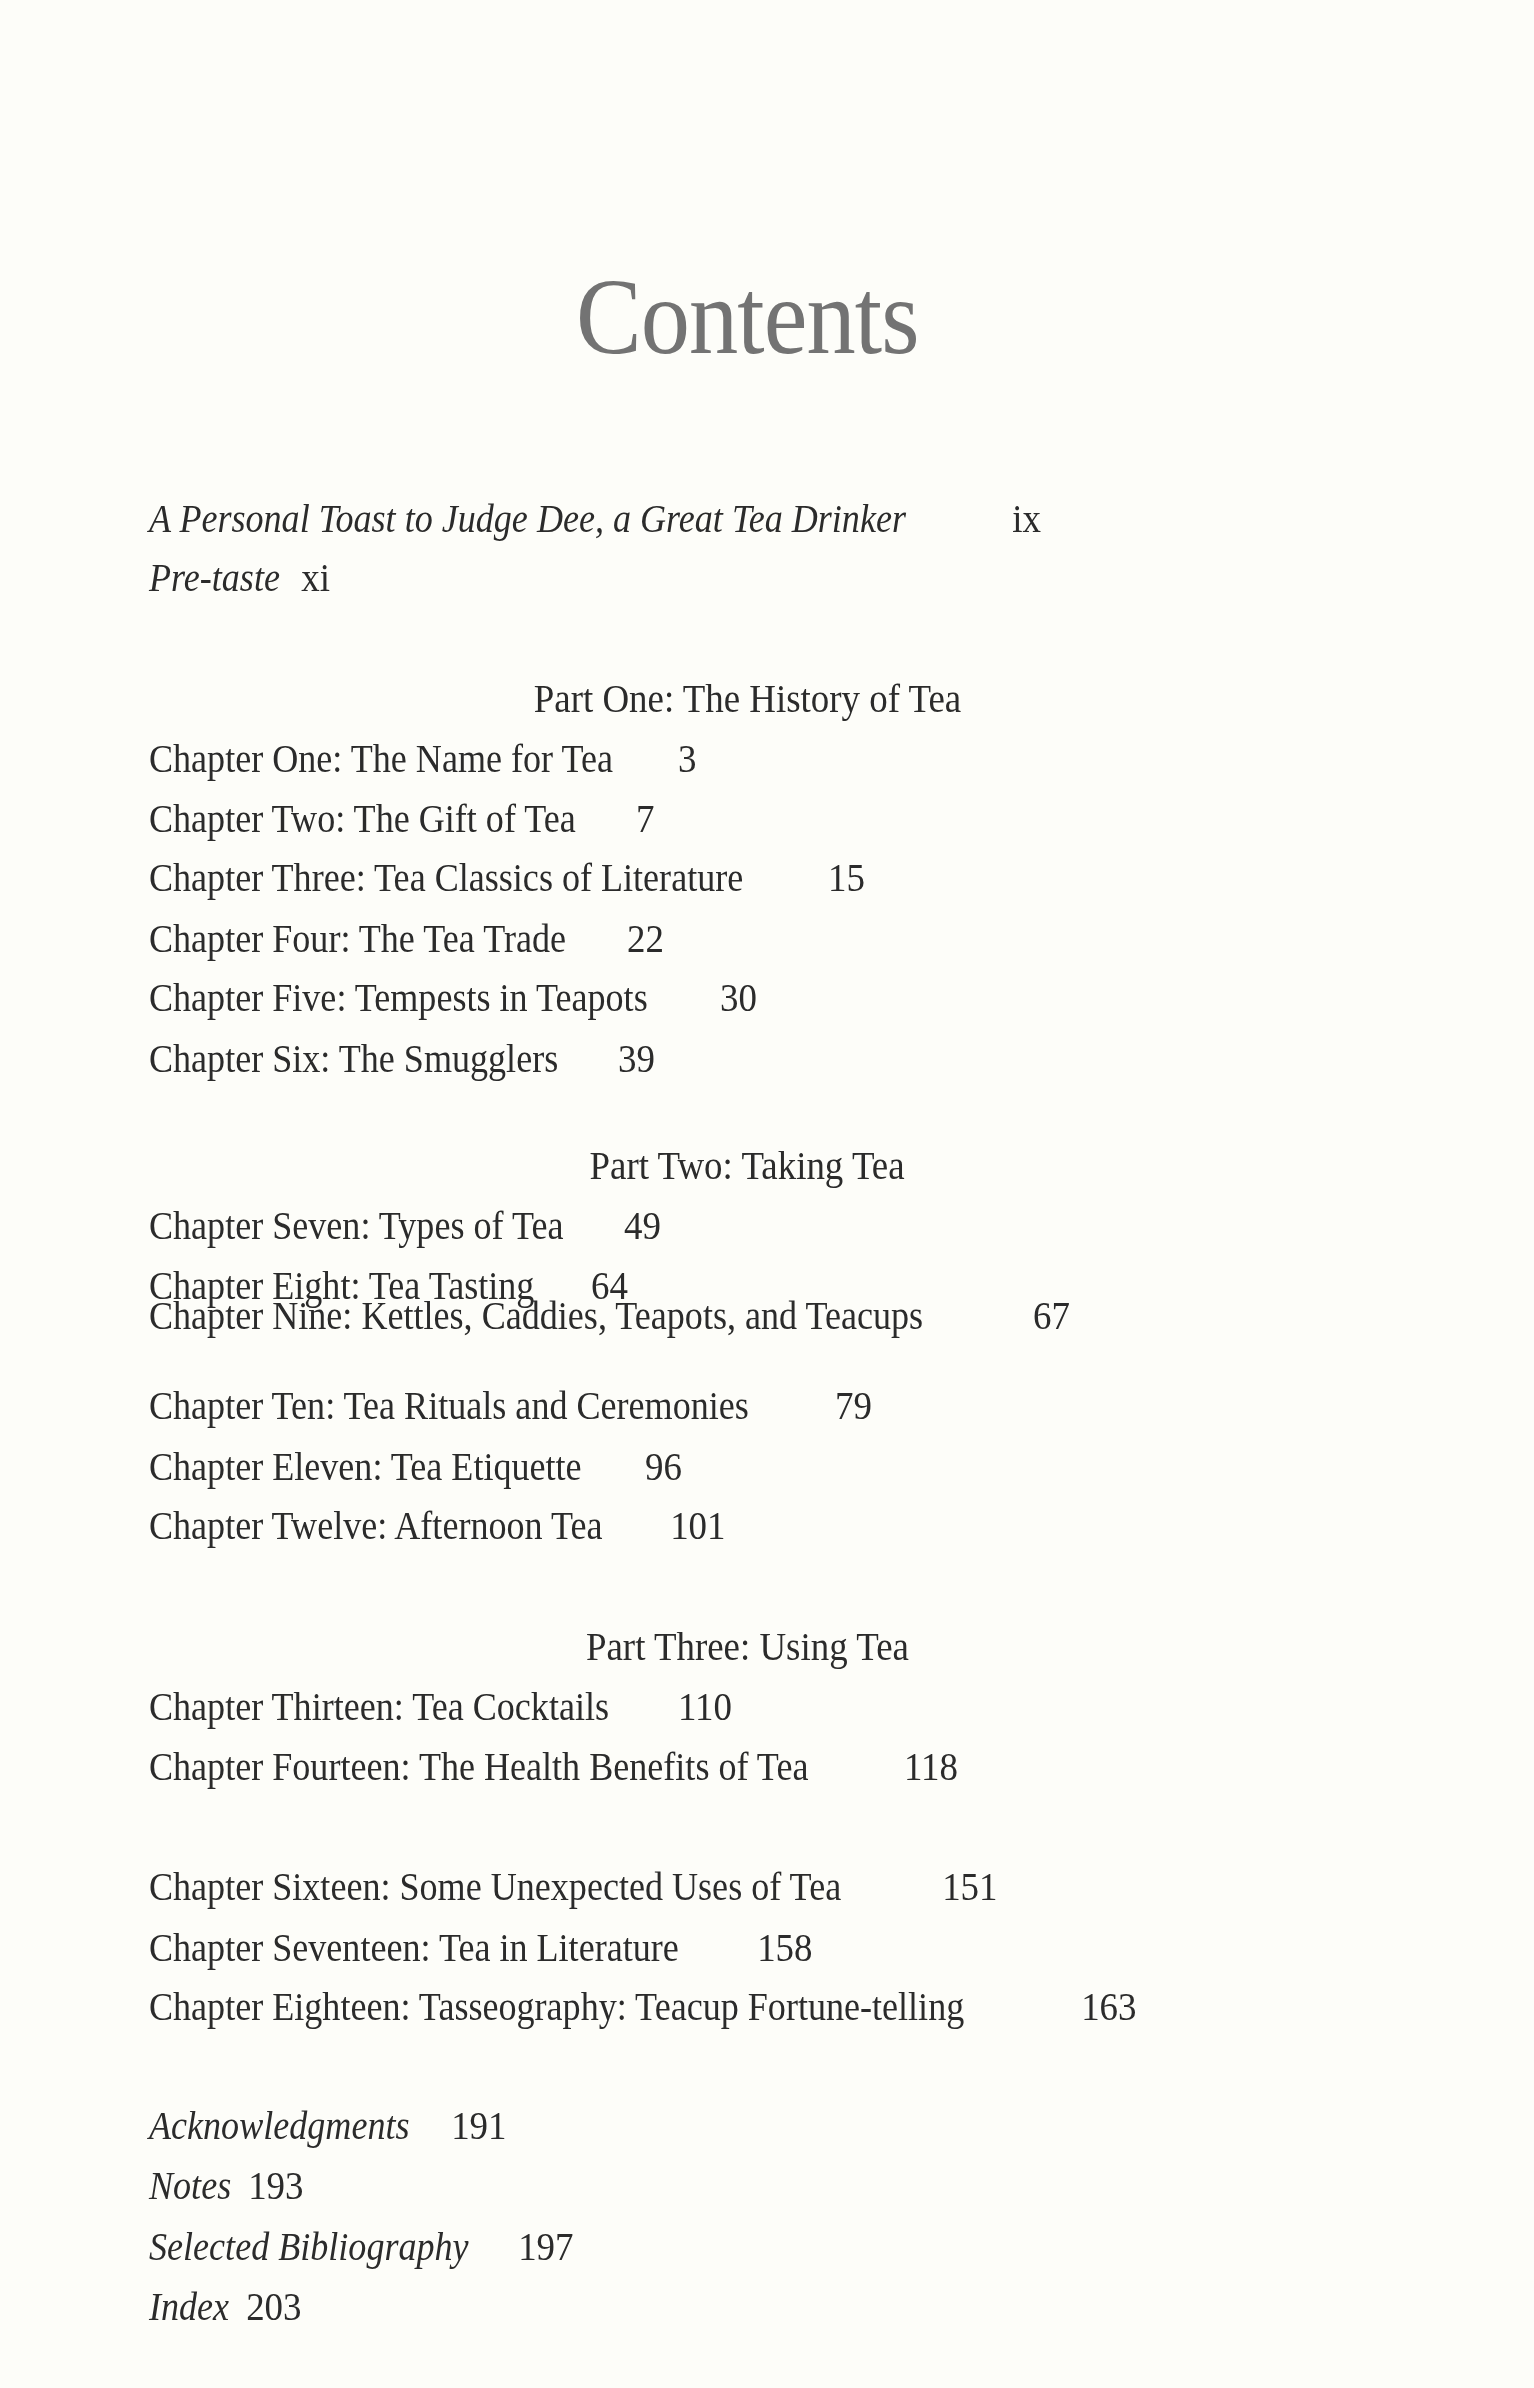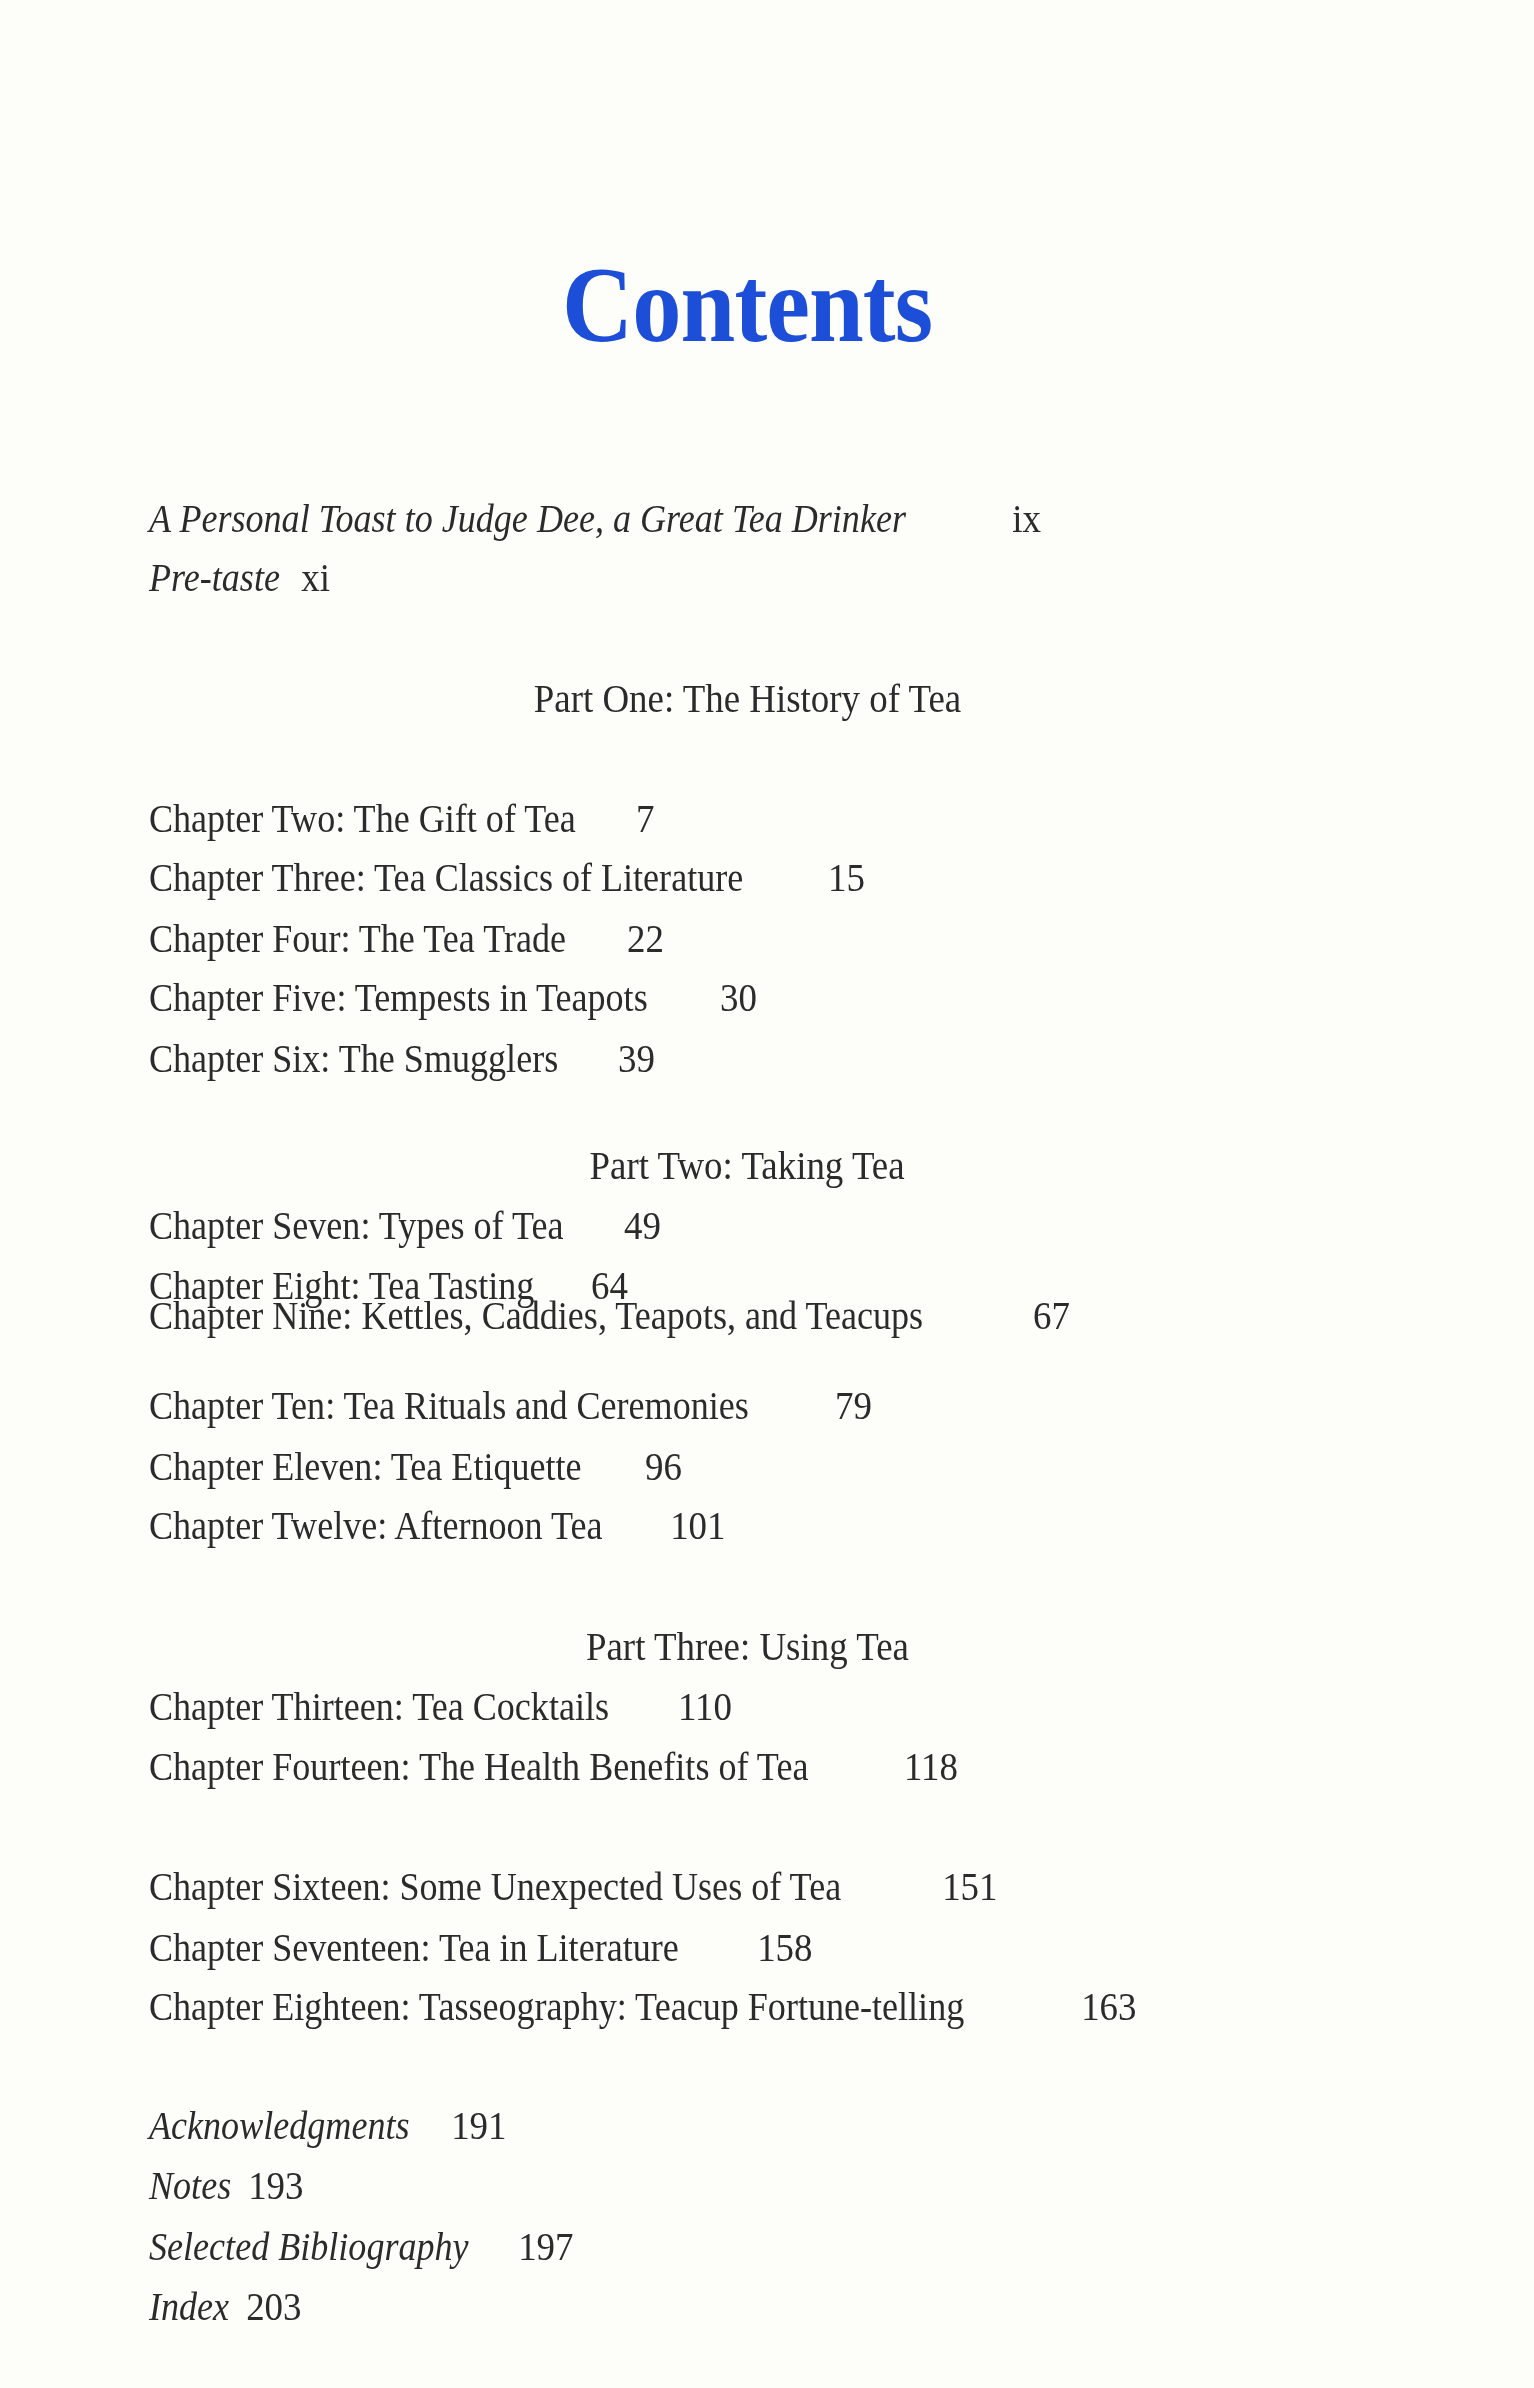--- a/index.html
+++ b/index.html
@@ -5,24 +5,24 @@
   html, body { margin: 0; padding: 0; }
   body {
     width: 1535px; height: 2389px;
     background: #fdfdf9;
     position: relative; overflow: hidden;
     font-family: "Liberation Serif", "DejaVu Serif", serif;
     color: #2b2b2b;
   }
   .page { position: absolute; left: 0; top: 0; width: 1535px; height: 2389px; }
   .title {
-    position: absolute; left: 0; width: 1495px; top: 246px;
+    position: absolute; left: 0; width: 1495px; top: 258px;
     text-align: center;
-    font-weight: bold; font-size: 107px; line-height: 119px;
-    color: #1d4ed8;
+    font-weight: normal; font-size: 107px; line-height: 119px;
+    color: #737373;
     letter-spacing: -1px;
   }
   .title span { display: inline-block; transform: scaleX(0.92); transform-origin: center; }
   .row {
     position: absolute; left: 149px; width: 1184px; height: 55px;
     display: flex; align-items: baseline;
     font-size: 41px; line-height: 55px;
   }
   .row .label { display: inline-block; transform: scaleX(0.88); transform-origin: left center; white-space: nowrap; }
   .row .num { display: inline-block; transform: scaleX(0.9); transform-origin: right center; white-space: nowrap; }
@@ -44,20 +44,24 @@
   <div class="row italic" style="top:491px">
     <span class="label">A Personal Toast to Judge Dee, a Great Tea Drinker</span>
     <span class="num roman">ix</span>
   </div>
   <div class="row italic" style="top:550px">
     <span class="label">Pre-taste</span>
     <span class="num roman">xi</span>
   </div>
 
   <div class="part" style="top:671px"><span>Part One: The History of Tea</span></div>
+  <div class="row" style="top:731px">
+    <span class="label">Chapter One: The Name for Tea</span>
+    <span class="num">3</span>
+  </div>
   <div class="row" style="top:791px">
     <span class="label">Chapter Two: The Gift of Tea</span>
     <span class="num">7</span>
   </div>
   <div class="row" style="top:850px">
     <span class="label">Chapter Three: Tea Classics of Literature</span>
     <span class="num">15</span>
   </div>
   <div class="row" style="top:911px">
     <span class="label">Chapter Four: The Tea Trade</span>

